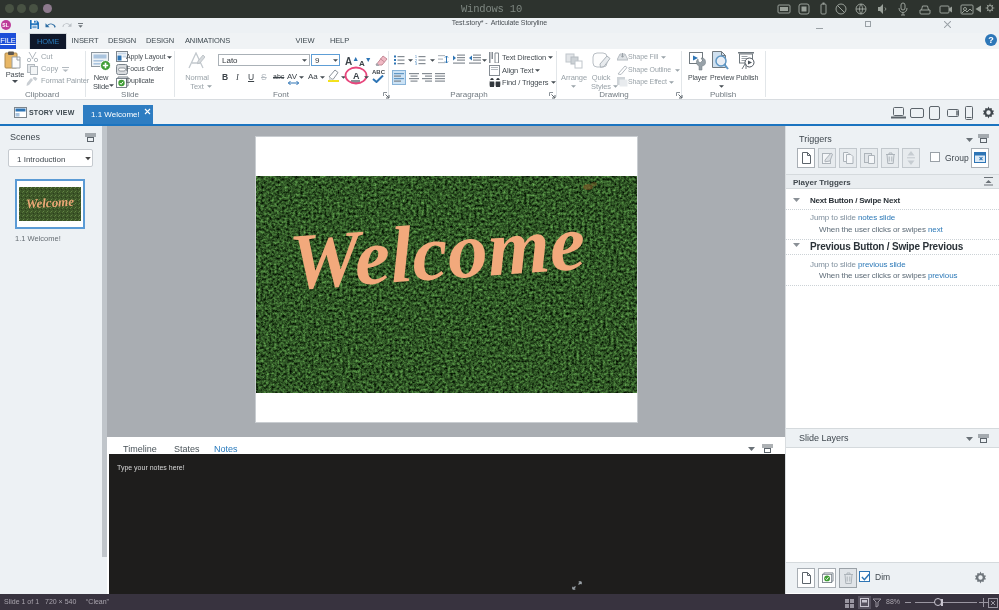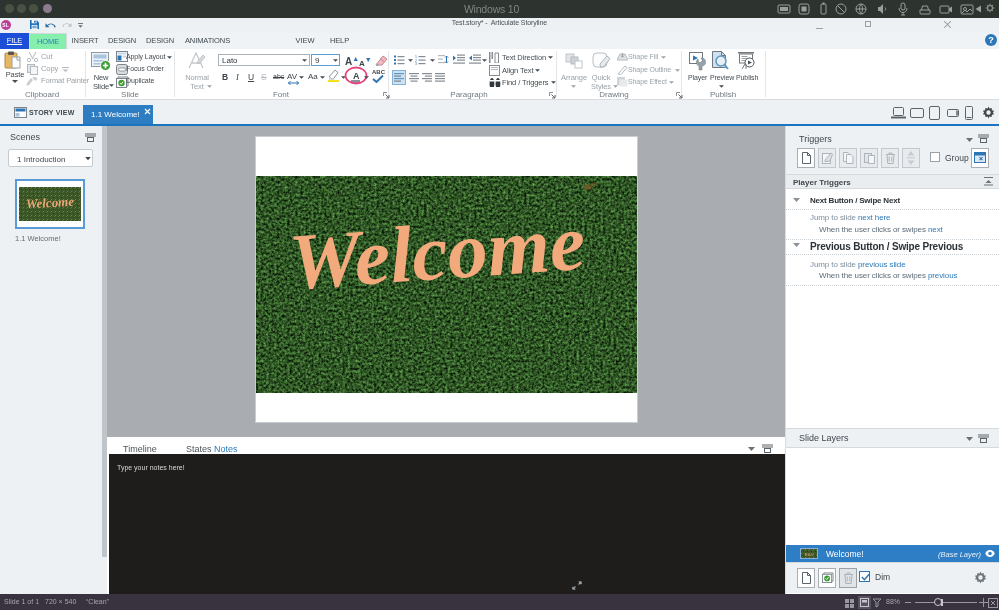--- a/index.html
+++ b/index.html
@@ -3,29 +3,29 @@
 <meta charset="utf-8">
 <style>
 * { margin:0; padding:0; box-sizing:border-box; }
 html,body { width:999px; height:610px; overflow:hidden; }
 body { font-family:"Liberation Sans", sans-serif; position:relative; background:#fff; }
 .abs { position:absolute; }
 svg { display:block; }
 
 #titlebar { left:0; top:0; width:999px; height:18px; background:#2d332e; }
 #titlebar .dot { position:absolute; top:4px; width:9px; height:9px; border-radius:50%; background:#485243; }
-#wintext { position:absolute; left:0; top:3px; width:983px; text-align:center; color:#7e8781; font-size:10.5px; letter-spacing:-0.2px; }
+#wintext { position:absolute; left:0; top:3px; width:983px; text-align:center; color:#7e8781; font-size:10.5px; letter-spacing:-0.2px;font-family:Liberation Mono, monospace; }
 
 #qat { left:0; top:18px; width:999px; height:15px; background:#edf1f4; }
 #apptitle { position:absolute; left:0; top:19px; width:999px; text-align:center; color:#4a5055; font-size:7px; letter-spacing:-0.1px; }
 
 #tabrow { left:0; top:33px; width:999px; height:16px; background:#f0f3f5; }
 .rtab { position:absolute; top:0; height:16px; line-height:16px; font-size:7.5px; color:#3e4950; text-align:center; letter-spacing:-0.1px; }
-#tab-file { left:0; width:29px; background:#1d4ed8; color:#fff;text-decoration:underline; }
-#tab-home { left:29px; width:38px; background:#86efac; color:#2a7bbd; border:1px solid #d3d8dc; border-bottom:none; }
+#tab-file { left:0; width:16px; background:#1d4ed8; color:#fff;text-decoration:underline; }
+#tab-home { left:29px; width:38px; background:#0f172a; color:#2a7bbd; border:1px solid #d3d8dc; border-bottom:none; }
 
 #ribbon { left:0; top:49px; width:999px; height:51px; background:#fff; border-bottom:1px solid #d8dce0; }
 .gsep { position:absolute; top:2px; width:1px; height:46px; background:#e2e6e9; }
 .glabel { position:absolute; top:41px; font-size:8px; color:#717a81; width:100px; text-align:center; }
 .rtext { font-size:7.5px; color:#454c52; letter-spacing:-0.1px; }
 .rgrey { color:#9aa3a9; }
 
 #doctabs { left:0; top:100px; width:999px; height:24px; background:#edf1f4; }
 #bluerule { left:0; top:124px; width:999px; height:2px; background:#1b74c0; }
 
@@ -534,21 +534,21 @@
     </defs>
     <rect width="381" height="217" fill="#2c431d"></rect>
     <rect width="381" height="217" filter="url(#hedge)"></rect>
     <ellipse cx="332" cy="11" rx="5" ry="3" fill="#8a5a28" opacity="0.55"></ellipse>
     <ellipse cx="338" cy="8" rx="3" ry="2" fill="#6f4a20" opacity="0.5"></ellipse>
     <text x="181" y="103" font-family="Liberation Serif" font-style="italic" font-weight="bold" font-size="80" fill="#f2a97c" text-anchor="middle" transform="rotate(-4 181 75)">Welcome</text>
   </svg>
 </div>
 <div class="abs" id="bottompanel">
   <div class="abs" style="left:16px;top:7px;font-size:9px;color:#4a5359;">Timeline</div>
-  <div class="abs" style="left:79px;top:7px;font-size:9px;color:#4a5359;">States</div>
+  <div class="abs" style="left:67px;top:7px;font-size:9px;color:#4a5359;">States</div>
   <div class="abs" style="left:107px;top:7px;font-size:9px;color:#2a7bbd;">Notes</div>
   <svg class="abs" style="left:641px;top:10px" width="7" height="5" viewBox="0 0 7 5" fill="#6a7177">
       <path d="M0 0l3.5 4L7 0z"></path>
     </svg>
   <svg class="abs" style="left:655px;top:7px" width="11" height="9" viewBox="0 0 11 9" fill="none" stroke="#5c646b">
       <path d="M0 1h11M0 3h11" stroke-width="1.2"></path>
       <rect x="2.5" y="4.5" width="6" height="4"></rect>
     </svg>
 </div>
 <div class="abs" id="notesdark">
@@ -613,55 +613,41 @@
       <rect x="0" y="0" width="9" height="1"></rect>
       <path d="M1.5 6l3-3 3 3z"></path>
       <rect x="0" y="7.5" width="9" height="1"></rect>
     </svg>
 
   <svg class="abs" style="left:7px;top:72px" width="7" height="5" viewBox="0 0 7 5" fill="#8a9096">
       <path d="M0 0l3.5 4L7 0z"></path>
     </svg>
   <div class="abs" style="left:24px;top:70px;font-size:8px;font-weight:bold;color:#2b3238;letter-spacing:-0.2px;">Next Button / Swipe Next</div>
   <div class="abs" style="left:0px;top:83px;width:213px;border-top:1px dotted #ccd2d6;"></div>
-  <div class="abs" style="left:24px;top:87px;font-size:8px;color:#7f8f9d;letter-spacing:-0.1px;">Jump to slide <span class="link">next here</span></div>
+  <div class="abs" style="left:24px;top:87px;font-size:8px;color:#7f8f9d;letter-spacing:-0.1px;">Jump to slide <span class="link">notes slide</span></div>
   <div class="abs" style="left:33px;top:99px;font-size:8px;color:#5d6b77;letter-spacing:-0.1px;">When the user clicks or swipes <span class="link">next</span></div>
   <div class="abs" style="left:0px;top:113px;width:213px;border-top:1px dotted #ccd2d6;"></div>
   <svg class="abs" style="left:7px;top:117px" width="7" height="5" viewBox="0 0 7 5" fill="#8a9096">
       <path d="M0 0l3.5 4L7 0z"></path>
     </svg>
   <div class="abs" style="left:24px;top:115px;font-size:10px;font-weight:bold;color:#2b3238;letter-spacing:-0.2px;">Previous Button / Swipe Previous</div>
   <div class="abs" style="left:0px;top:128px;width:213px;border-top:1px dotted #ccd2d6;"></div>
   <div class="abs" style="left:24px;top:134px;font-size:8px;color:#7f8f9d;letter-spacing:-0.1px;">Jump to slide <span class="link">previous slide</span></div>
   <div class="abs" style="left:33px;top:145px;font-size:8px;color:#5d6b77;letter-spacing:-0.1px;">When the user clicks or swipes <span class="link">previous</span></div>
   <div class="abs" style="left:0px;top:159px;width:213px;border-top:1px dotted #ccd2d6;"></div>
 
   <div class="abs" style="left:0;top:302px;width:213px;height:20px;background:#edf1f4;border-top:1px solid #d5dadd;border-bottom:1px solid #d5dadd;"></div>
   <div class="abs" style="left:13px;top:307px;font-size:9px;color:#3f474e;">Slide Layers</div>
   <svg class="abs" style="left:180px;top:311px" width="7" height="5" viewBox="0 0 7 5" fill="#6a7177">
       <path d="M0 0l3.5 4L7 0z"></path>
     </svg>
   <svg class="abs" style="left:192px;top:308px" width="11" height="9" viewBox="0 0 11 9" fill="none" stroke="#5c646b">
       <path d="M0 1h11M0 3h11" stroke-width="1.2"></path>
       <rect x="2.5" y="4.5" width="6" height="4"></rect>
     </svg>
-  <div class="abs" style="left:0;top:419px;width:214px;height:17px;background:#2e7ec5;">
-    <div class="abs" style="left:14px;top:2.5px;width:18px;height:11px;background:#31471e;border:1px solid #86b0d8;">
-      <svg width="16" height="9" viewBox="0 0 16 9">
-          <rect width="16" height="9" fill="url(#thumbnoise)"></rect>
-          <text x="8" y="6.5" font-family="Liberation Serif" font-style="italic" font-size="5" fill="#eba776" text-anchor="middle">Welc</text>
-        </svg>
-    </div>
-    <div class="abs" style="left:40px;top:4px;font-size:8.5px;color:#fff;">Welcome!</div>
-    <div class="abs" style="left:152px;top:4.5px;font-size:7.5px;font-style:italic;color:#e8f0f8;">(Base Layer)</div>
-    <svg class="abs" style="left:199px;top:5px" width="10" height="7" viewBox="0 0 11 8" fill="#fff">
-        <path d="M5.5 0C2.5 0 0.5 2.5 0 4c0.5 1.5 2.5 4 5.5 4S10.5 5.5 11 4C10.5 2.5 8.5 0 5.5 0z"></path>
-        <circle cx="5.5" cy="4" r="2" fill="#2e7ec5"></circle>
-      </svg>
-  </div>
   <div class="abs" style="left:0;top:436px;width:214px;height:31px;background:#edf1f4;border-top:1px solid #d5dadd;">
     <div class="abs" style="left:11px;top:5px;width:18px;height:20px;background:#fff;border:1px solid #a8aeb4;"></div>
     <svg class="abs" style="left:16px;top:9px" width="9" height="12" viewBox="0 0 9 12">
         <path d="M0.5 0.5h5l3 3v8h-8z" fill="#fff" stroke="#5c646b"></path>
         <path d="M5.5 0.5v3h3" fill="none" stroke="#5c646b"></path>
       </svg>
     <div class="abs" style="left:32px;top:5px;width:18px;height:20px;background:#fff;border:1px solid #a8aeb4;"></div>
     <svg class="abs" style="left:36px;top:9px" width="12" height="11" viewBox="0 0 13 12">
         <rect x="0.5" y="2.5" width="10" height="9" fill="#fff" stroke="#7b848c"></rect>
         <path d="M2 2.5V1h10v9h-1.5" fill="none" stroke="#7b848c"></path>

